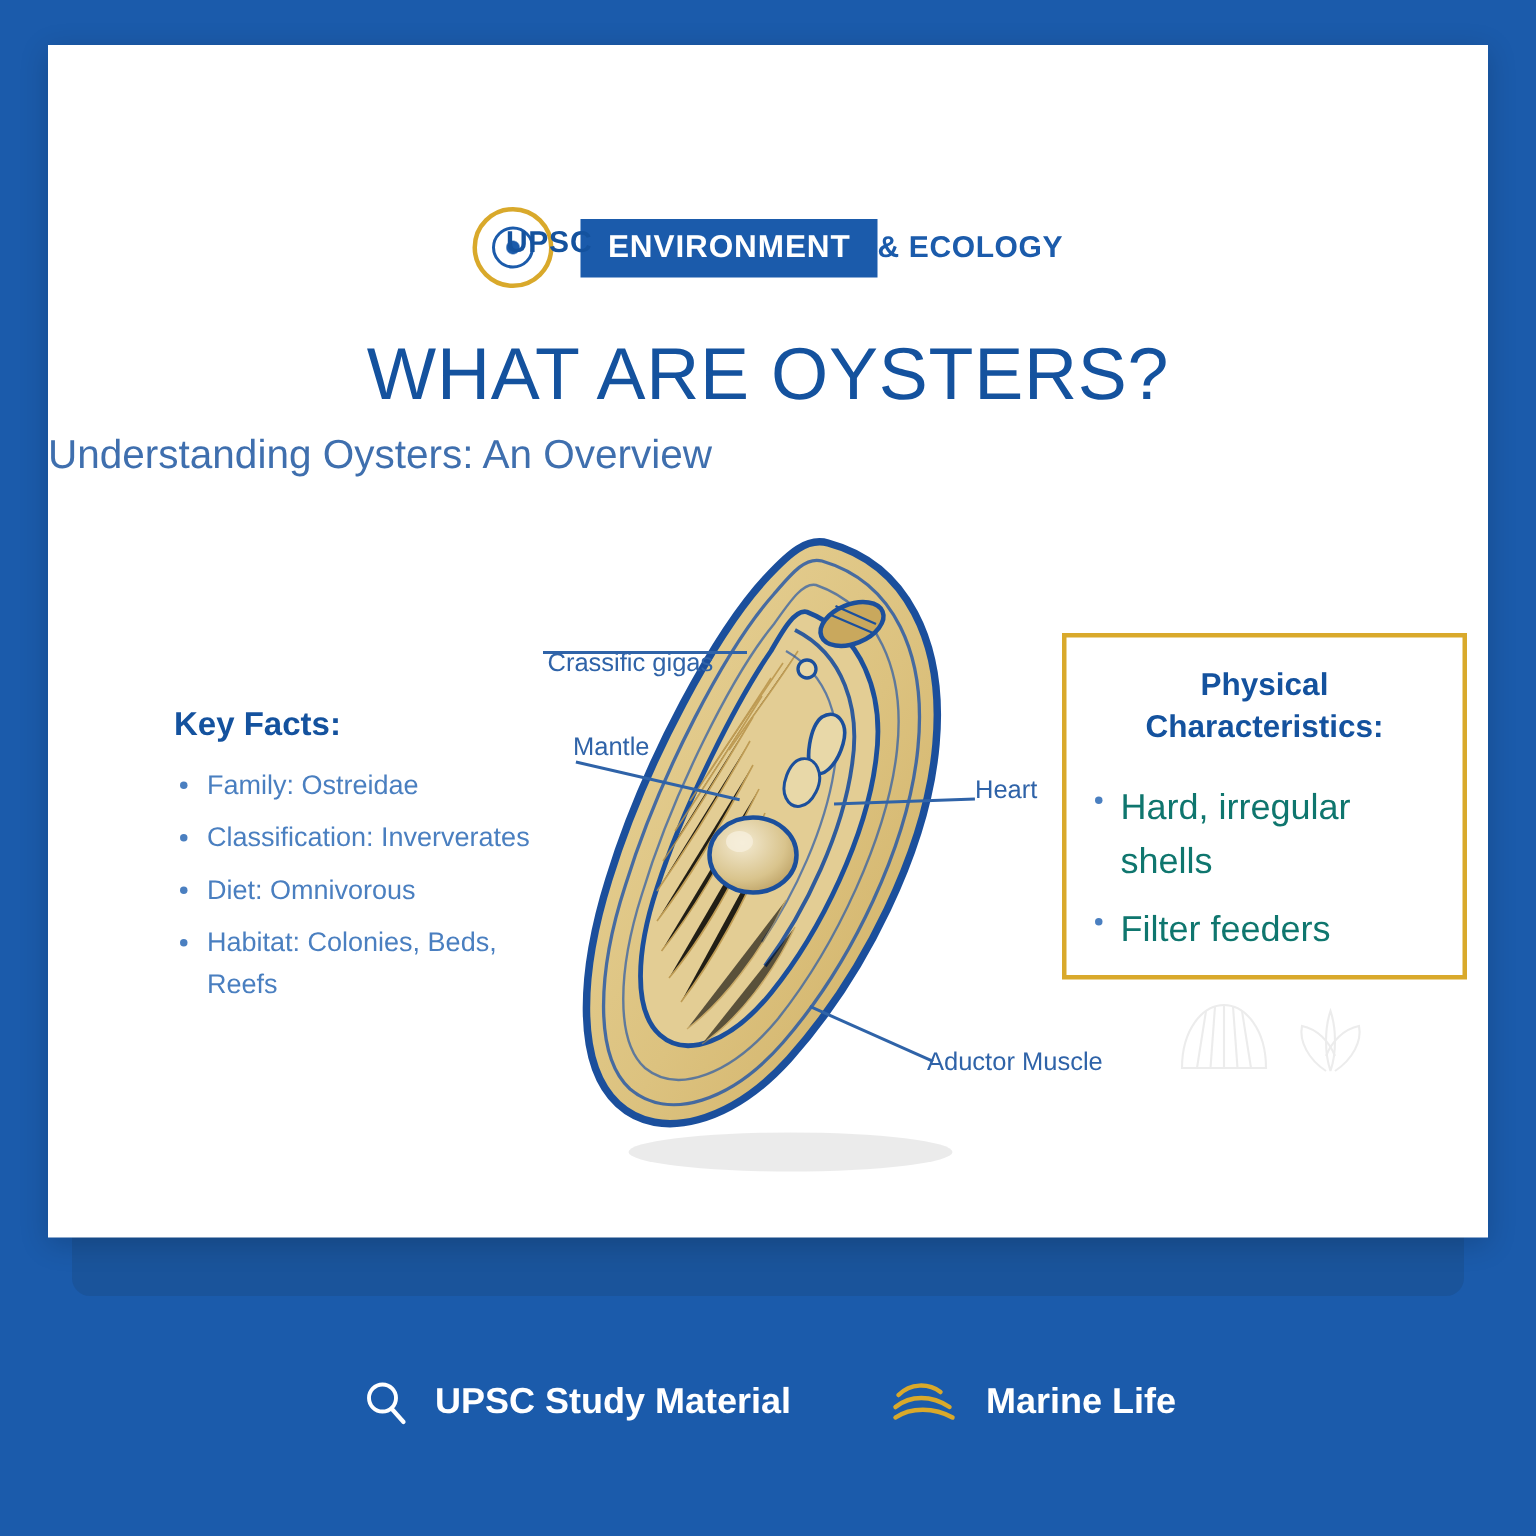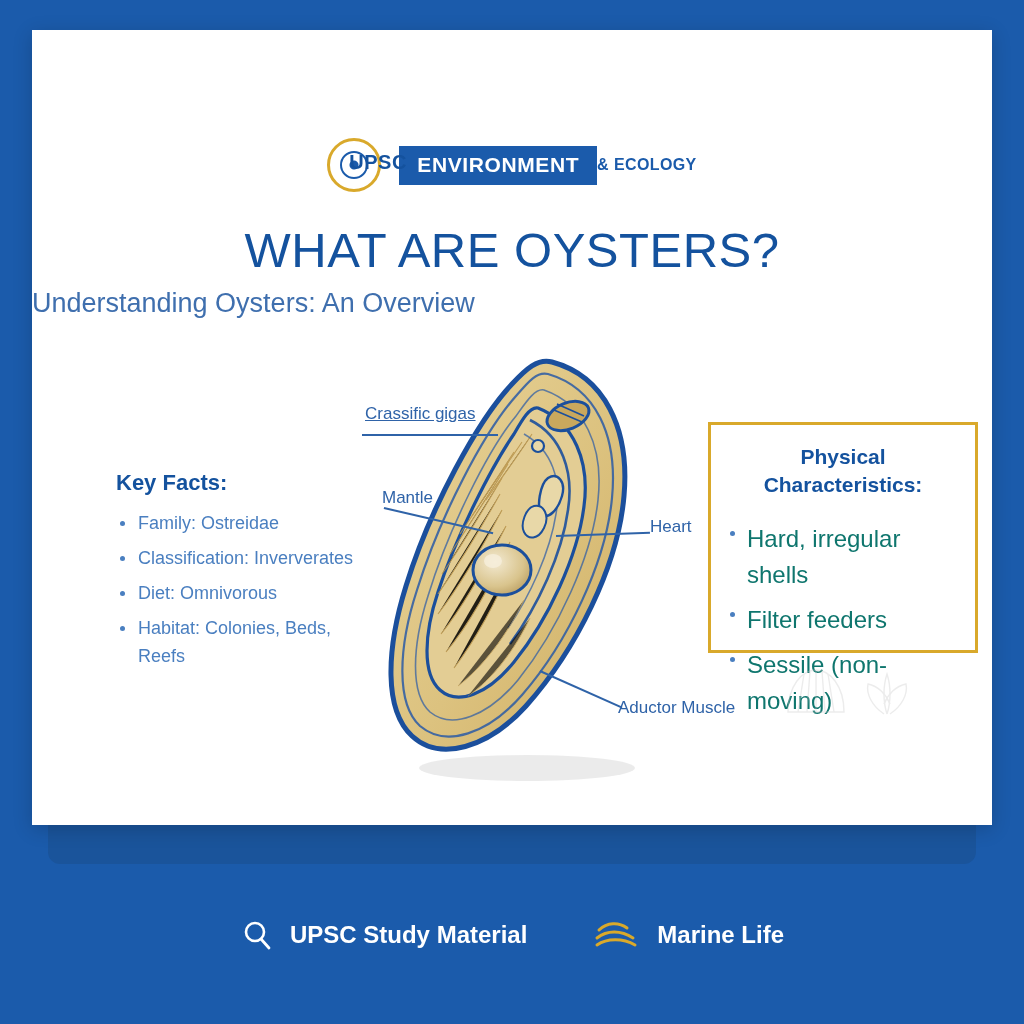--- a/index.html
+++ b/index.html
@@ -73,21 +73,21 @@
   .badge-blue {
     background: #1b5bab;
     color: #ffffff;
     font-size: 21px;
     font-weight: 700;
     letter-spacing: .6px;
     padding: 7px 18px 8px 18px;
   }
   .badge-tail {
     color: #1b5bab;
-    font-size: 16px;
+    font-size: 20px;
     font-weight: 700;
     letter-spacing: .4px;
   }
 
   
   .main-title {
     position: absolute;
     left: 0; right: 0; top: 192px;
     text-align: center;
     color: #14529e;
@@ -175,21 +175,21 @@
     width: 340px; height: 440px;
   }
 
   
   .callout {
     position: absolute;
     color: #2f63a8;
     font-size: 17px;
     white-space: nowrap;
   }
-  .cl-species { left: 333px; top: 374px; text-decoration: underline; }
+  .cl-species { left: 333px; top: 402px; }
   .cl-mantle  { left: 350px; top: 458px; }
   .cl-heart   { left: 618px; top: 487px; }
   .cl-adductor{ left: 586px; top: 668px; }
 
   .leader { position: absolute; background: #2f63a8; height: 1.5px; }
   .l1 { left: 330px; top: 404px; width: 136px; }
   .l2 { left: 352px; top: 477px; width: 112px; transform: rotate(13deg); transform-origin: left center; }
   .l3 { left: 524px; top: 505px; width: 94px; transform: rotate(-2deg); transform-origin: left center; }
   .l4 { left: 508px; top: 640px; width: 90px; transform: rotate(24deg); transform-origin: left center; }
 
@@ -251,21 +251,20 @@
         <li>Diet: Omnivorous</li>
         <li>Habitat: Colonies, Beds, Reefs</li>
       </ul>
     </div>
 
     <div class="phys-box">
       <h3>Physical Characteristics:</h3>
       <ul>
         <li>Hard, irregular shells</li>
         <li>Filter feeders</li>
-        <li>Sessile (non-moving)</li>
       </ul>
     </div>
 
     <div class="oyster-wrap">
       <svg width="340" height="440" viewBox="0 0 340 440">
         <defs>
           <linearGradient id="shellGrad" x1="0" y1="0" x2="1" y2="1">
             <stop offset="0%" stop-color="#e9d49a"></stop>
             <stop offset="55%" stop-color="#dcc27f"></stop>
             <stop offset="100%" stop-color="#cfae62"></stop>

